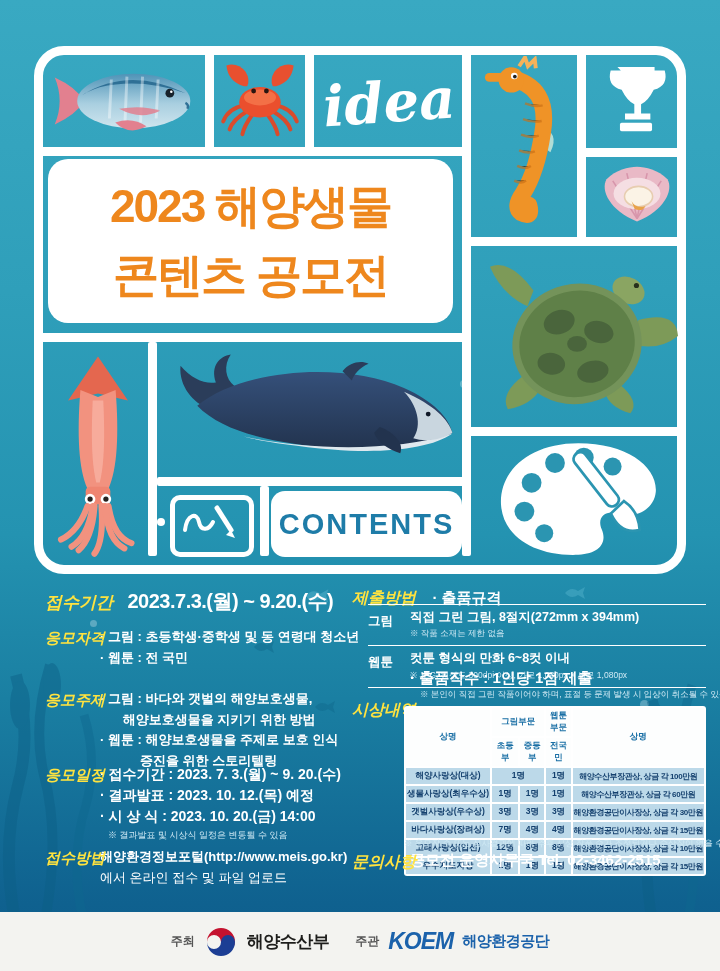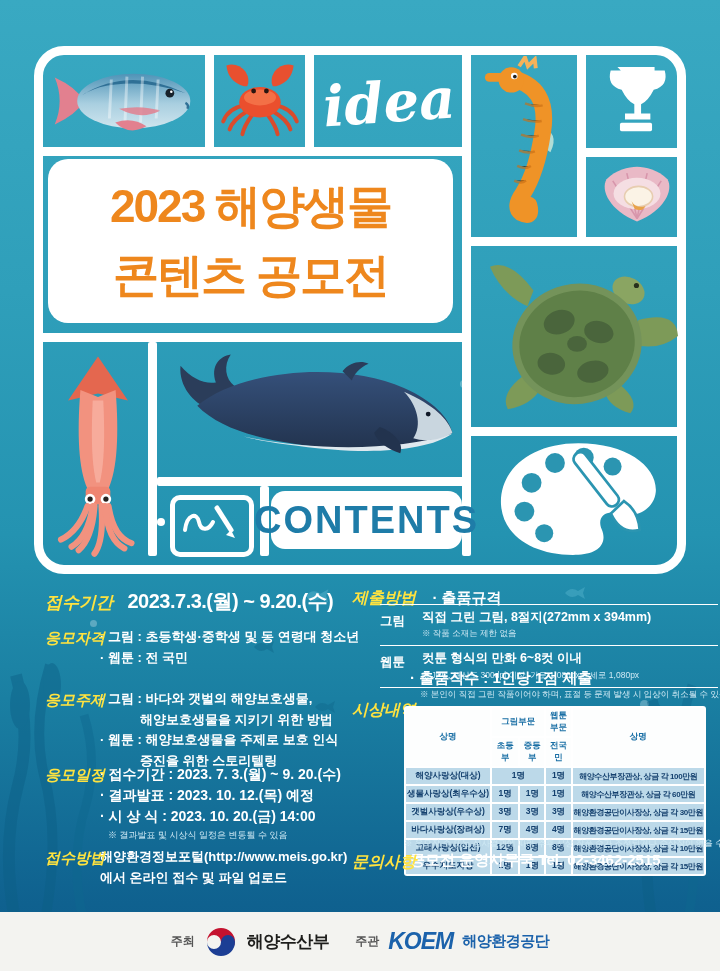--- a/index.html
+++ b/index.html
@@ -14,40 +14,40 @@
   .bar{position:absolute;background:#fff;border-radius:2px;}
   .idea-text{position:absolute;left:318px;top:58px;width:142px;height:88px;
     display:flex;align-items:center;justify-content:center;
     font-family:"DejaVu Serif",serif;font-style:italic;font-weight:bold;
     font-size:56px;color:#fff;transform:rotate(-4deg);}
   .title-panel{position:absolute;left:48px;top:159px;width:405px;height:164px;
     background:#fff;border-radius:20px;display:flex;flex-direction:column;
     align-items:center;justify-content:center;gap:16px;}
   .title-line{color:#ee871d;font-weight:bold;font-size:46px;line-height:1.16;
     letter-spacing:-2px;white-space:nowrap;}
-  .contents-panel{position:absolute;left:271px;top:491px;width:191px;height:58px;
+  .contents-panel{position:absolute;left:271px;top:491px;width:191px;height:66px;
     background:#fff;border-radius:14px;display:flex;align-items:center;justify-content:center;
-    color:#1e7ca8;font-weight:bold;font-size:38px;letter-spacing:2px;}
+    color:#1e7ca8;font-weight:bold;font-size:29px;letter-spacing:2px;}
   .tablet-icon{position:absolute;left:170px;top:495px;width:74px;height:52px;
     border:5px solid #fff;border-radius:10px;}
   .tablet-dot{position:absolute;left:157px;top:518px;width:8px;height:8px;border-radius:50%;background:#fff;}
   .illus{position:absolute;}
   
   .mini-fish{position:absolute;}
   .bubble{position:absolute;border-radius:50%;background:rgba(255,255,255,.28);}
   .seaweed{position:absolute;opacity:.45;}
   
   .label{color:#ffe33f;font-style:italic;font-weight:800;}
   .info{position:absolute;color:#fff;}
   .blk-label{font-size:15px;}
   .line{font-weight:700;font-size:13px;line-height:20.5px;white-space:nowrap;}
   .note{font-weight:400;font-size:9px;color:#cfe9f4;white-space:nowrap;}
   .reception-value{font-weight:bold;font-size:20px;letter-spacing:-0.5px;}
   
-  .spec-table{position:absolute;left:380px;top:604px;width:338px;border-top:1px solid #fff;}
+  .spec-table{position:absolute;left:368px;top:604px;width:338px;border-top:1px solid #fff;}
   .spec-row{display:flex;border-bottom:1px solid #fff;padding:4px 0 5px 0;}
   .spec-type{width:42px;color:#fff;font-weight:700;font-size:12.5px;padding-top:4px;}
   .spec-main{color:#fff;font-weight:700;font-size:12.5px;white-space:nowrap;}
   .spec-note{color:#cfe9f4;font-size:8.5px;margin-top:2px;white-space:nowrap;}
   
   .awards-table{position:absolute;left:404px;top:706px;width:302px;
     border-collapse:separate;border-spacing:2px;background:#fff;border-radius:3px;}
   .awards-table th{background:#fdfefe;color:#1a6fa5;font-size:8.5px;font-weight:700;padding:2px 1px;}
   .awards-table td{background:#bcd9e9;color:#14406e;font-size:8.5px;font-weight:700;
     text-align:center;padding:2px 1px;white-space:nowrap;}
@@ -286,41 +286,41 @@
     <div style="margin-left:55px;">
       <div class="line">· 그림 : 초등학생·중학생 및 동 연령대 청소년</div>
       <div class="line">· 웹툰 : 전 국민</div>
     </div>
   </div>
 
   <div class="info" style="left:45px;top:689px;">
     <span class="label blk-label" style="position:absolute;left:0;top:2px;">응모주제</span>
     <div style="margin-left:55px;">
       <div class="line">· 그림 : 바다와 갯벌의 해양보호생물,</div>
-      <div class="line" style="margin-left:40px;">해양보호생물을 지키기 위한 방법</div>
+      <div class="line" style="text-align:center;">해양보호생물을 지키기 위한 방법</div>
       <div class="line">· 웹툰 : 해양보호생물을 주제로 보호 인식</div>
       <div class="line" style="margin-left:40px;">증진을 위한 스토리텔링</div>
     </div>
   </div>
 
   <div class="info" style="left:45px;top:764px;">
     <span class="label blk-label" style="position:absolute;left:0;top:2px;">응모일정</span>
     <div style="margin-left:55px;">
       <div class="line" style="font-size:14px;line-height:21px;">· 접수기간 : 2023. 7. 3.(월) ~ 9. 20.(수)</div>
       <div class="line" style="font-size:14px;line-height:21px;">· 결과발표 : 2023. 10. 12.(목) 예정</div>
       <div class="line" style="font-size:14px;line-height:21px;">· 시 상 식 : 2023. 10. 20.(금) 14:00</div>
       <div class="note" style="margin-top:2px;margin-left:8px;">※ 결과발표 및 시상식 일정은 변동될 수 있음</div>
     </div>
   </div>
 
   <div class="info" style="left:45px;top:847px;">
     <span class="label blk-label" style="position:absolute;left:0;top:2px;">접수방법</span>
     <div style="margin-left:55px;">
       <div class="line" style="font-weight:600;">해양환경정보포털(http://www.meis.go.kr)</div>
-      <div class="line" style="font-weight:700;">에서 온라인 접수 및 파일 업로드</div>
+      <div class="line" style="font-weight:400;">에서 온라인 접수 및 파일 업로드</div>
     </div>
   </div>
 
   <div class="info" style="left:352px;top:588px;">
     <span class="label blk-label" style="font-size:16px;">제출방법</span>
     <span class="line" style="font-size:15px;margin-left:12px;">· 출품규격</span>
   </div>
 
   <div class="spec-table">
     <div class="spec-row">

